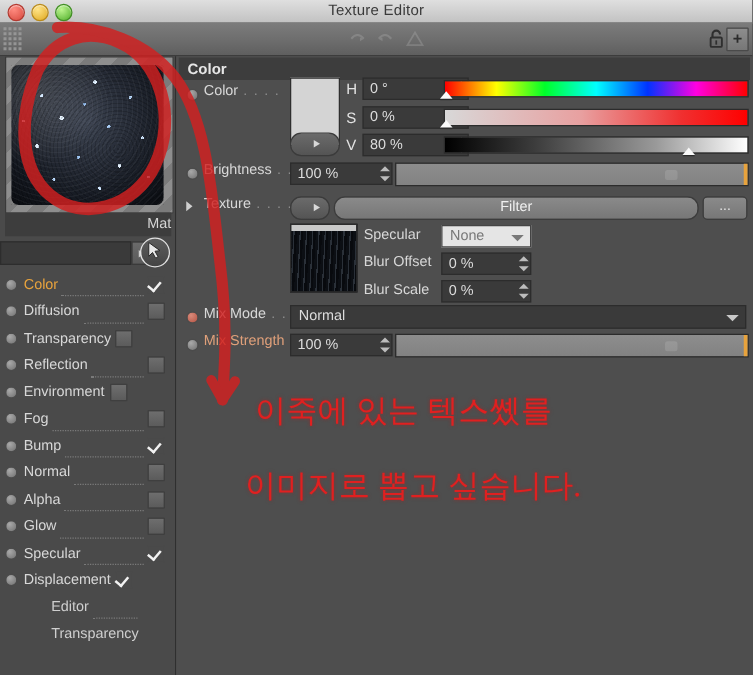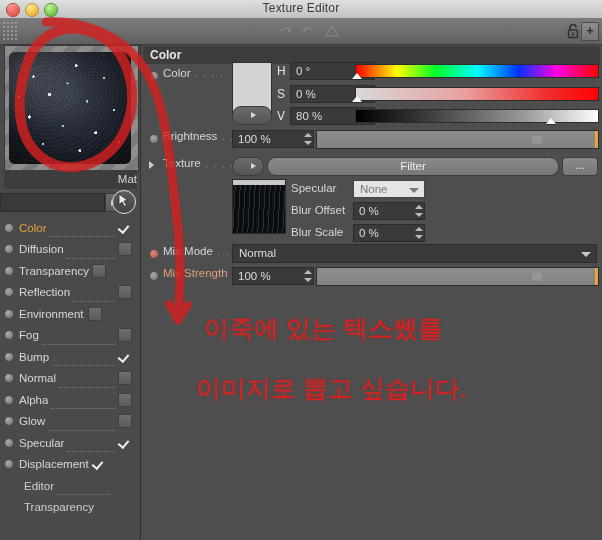--- a/index.html
+++ b/index.html
@@ -144,21 +144,21 @@
     background:linear-gradient(#6e6e6e,#5b5b5b);
     border:1px solid #3f3f3f;border-radius:1px;position:relative;
   }
   .chan .cb.checked{background:#4a4a4a;border-color:#4a4a4a;}
   .chan .cb.checked:after{
     content:"";position:absolute;left:1px;top:1px;width:5px;height:8px;
     border-right:2.2px solid #f2f2f2;border-bottom:2.2px solid #f2f2f2;
     transform:rotate(40deg);
   }
   .chan.plain{padding-left:0;}
-  .chan.plain .nm{margin-left:24px;color:#cfcfcf;}
+  .chan.plain .nm{margin-left:41px;color:#cfcfcf;}
 
   
   .sec-head{
     position:absolute;left:2px;top:1px;width:457px;height:18px;
     background:#3d3d3d;color:#e6e6e6;font-size:12px;font-weight:bold;
     line-height:18px;padding-left:7px;box-sizing:border-box;
   }
   .lbl{
     position:absolute;font-size:11.5px;color:#d8d8d8;white-space:nowrap;
   }
@@ -254,21 +254,21 @@
     position:absolute;right:5px;top:7px;width:0;height:0;
     border-left:5px solid transparent;border-right:5px solid transparent;
     border-top:5px solid #c9c9c9;
   }
   .selbox.dis .caret{border-top-color:#787878;}
 
   
   .anno{position:absolute;left:0;top:0;width:602px;height:540px;pointer-events:none;}
   .anno-text{
     position:absolute;color:#e02020;font-size:25px;white-space:nowrap;
-    font-family:Liberation Sans, sans-serif;
+    font-family:Liberation Serif, serif;
     text-shadow:0 0 3px rgba(200,20,20,.5);
   }
 </style>
 </head>
 <body>
 
 <div id="app">
 
   <div class="titlebar">
     <div class="tl-lights">

